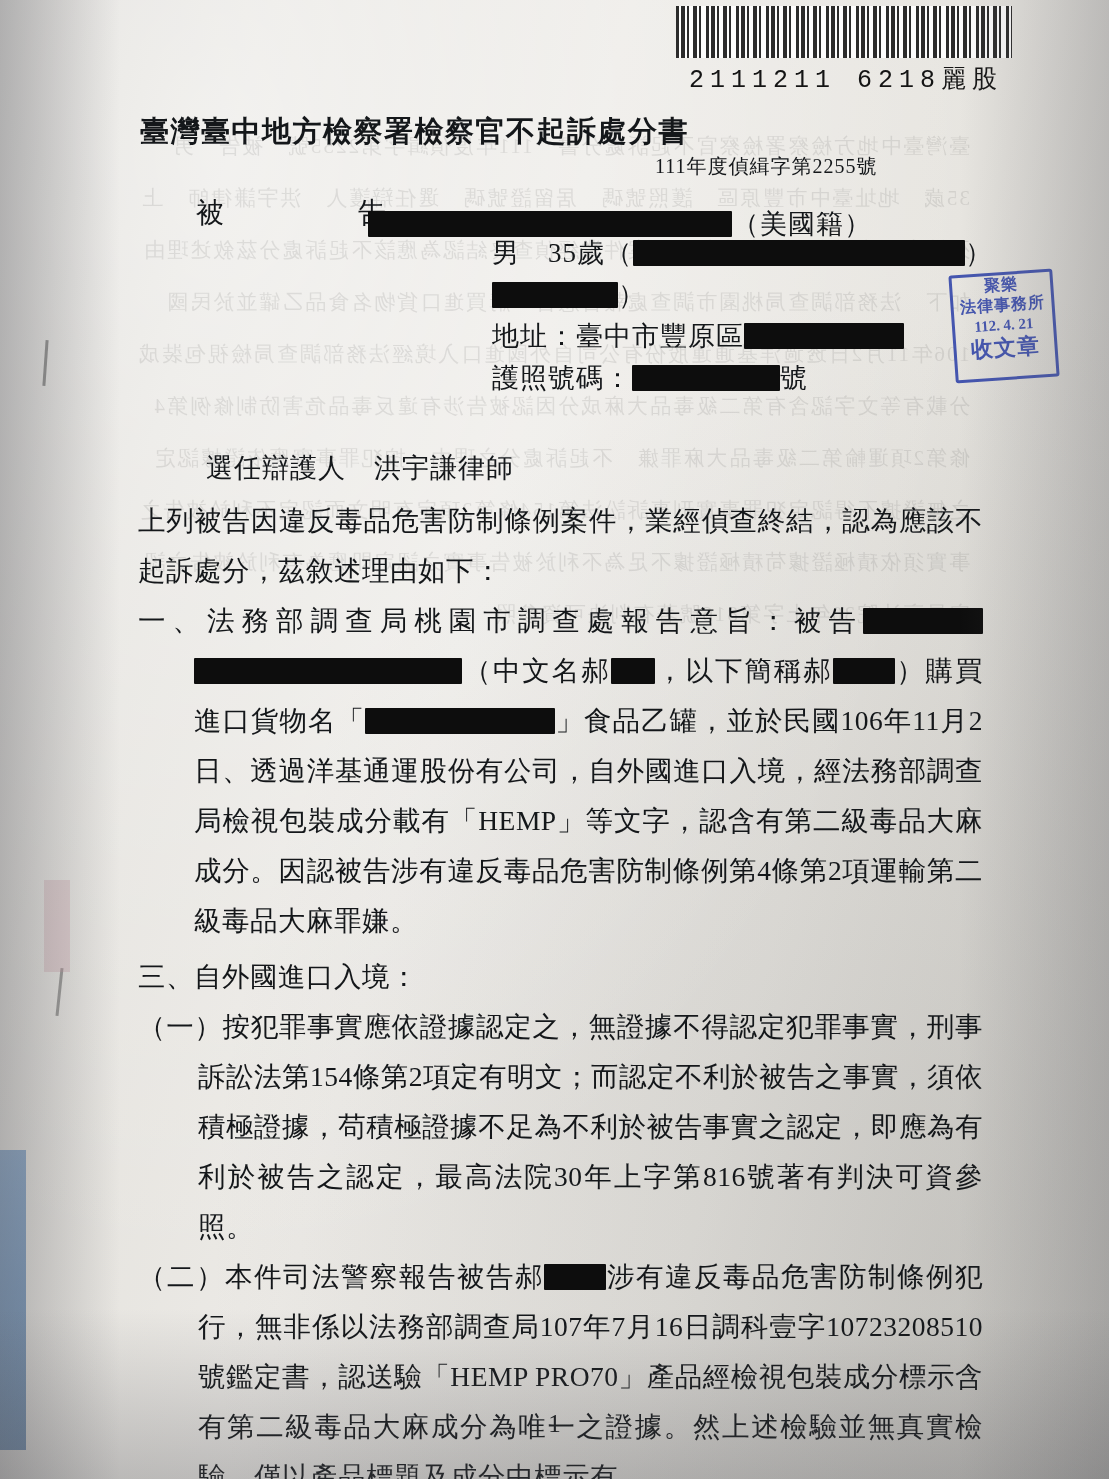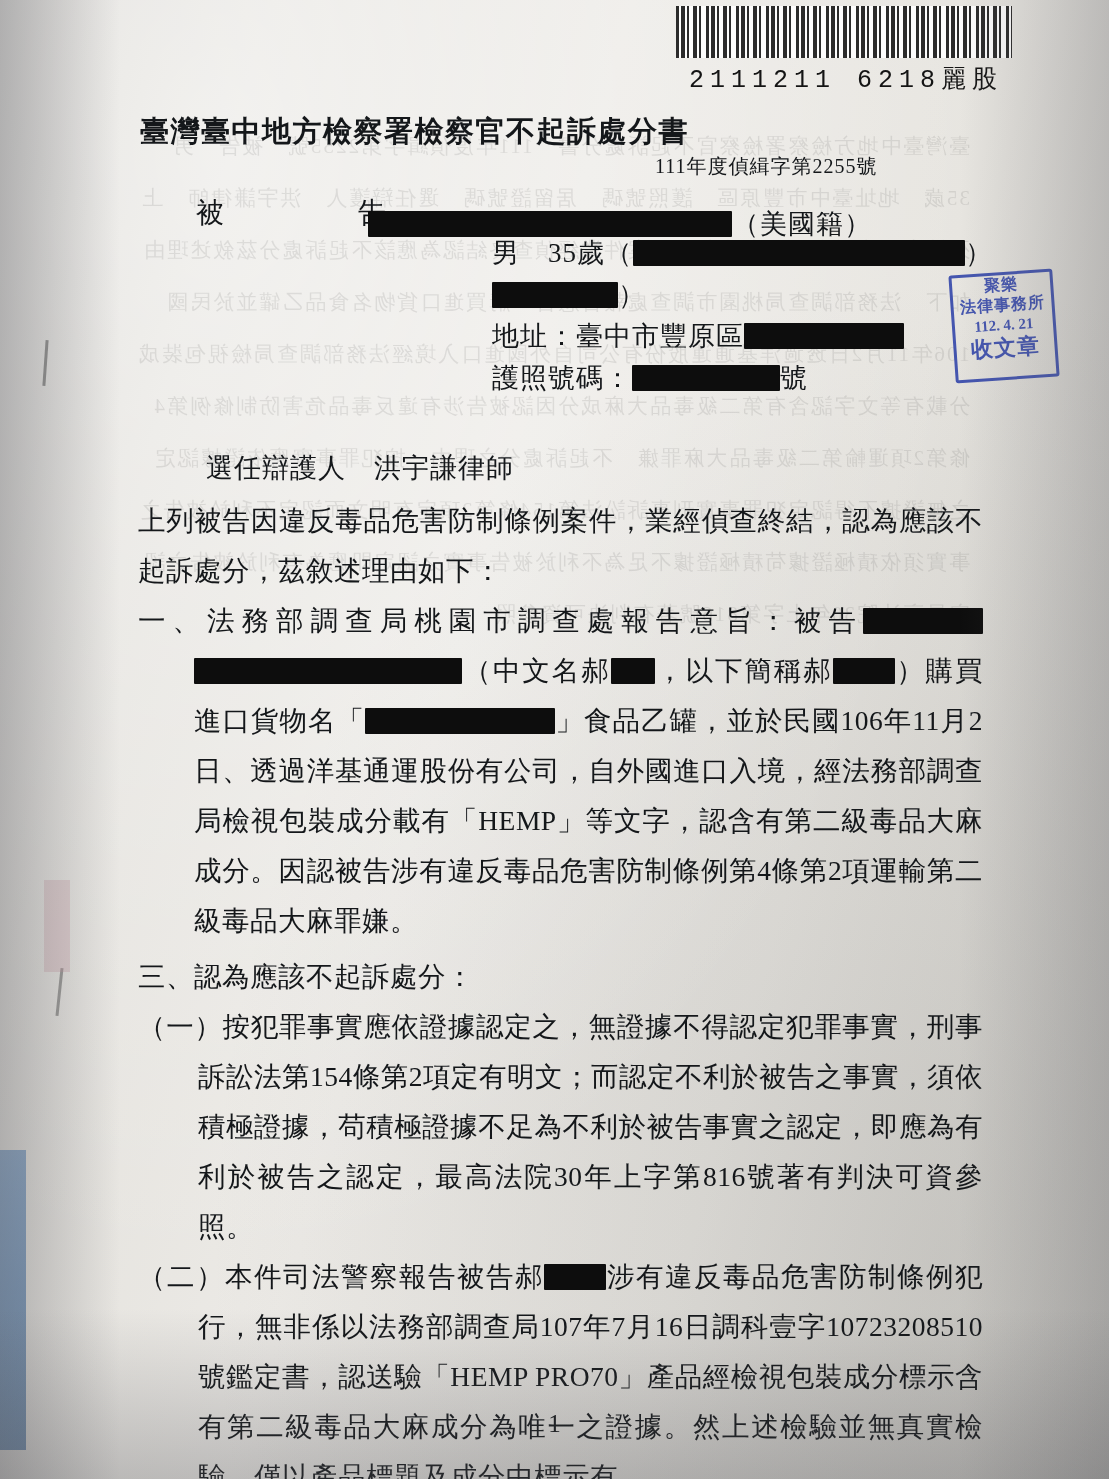--- a/index.html
+++ b/index.html
@@ -243,21 +243,21 @@
 
     <div class="row" style="left:206px; top:450px;">選任辯護人　洪宇謙律師</div>
 
     <div class="body">
       <p class="para">上列被告因違反毒品危害防制條例案件，業經偵查終結，認為應該不起訴處分，茲敘述理由如下：</p>
 
       <p class="para indent-hang">
         <span>一、法務部調查局桃園市調查處報告意旨：被告</span><span class="redact" style="width:120px;"></span><span class="redact" style="width:268px;"></span><span>（中文名郝</span><span class="redact" style="width:44px;"></span><span>，以下簡稱郝</span><span class="redact" style="width:62px;"></span><span>）購買進口貨物名「</span><span class="redact" style="width:190px;"></span><span>」食品乙罐，並於民國106年11月2日、透過洋基通運股份有公司，自外國進口入境，經法務部調查局檢視包裝成分載有「HEMP」等文字，認含有第二級毒品大麻成分。因認被告涉有違反毒品危害防制條例第4條第2項運輸第二級毒品大麻罪嫌。</span>
       </p>
 
-      <p class="para" style="margin-top:6px;">三、認為應該不起訴處分：</p>
+      <p class="para" style="margin-top:6px;">三、自外國進口入境：</p>
 
       <p class="para indent-hang2">（一）按犯罪事實應依證據認定之，無證據不得認定犯罪事實，刑事訴訟法第154條第2項定有明文；而認定不利於被告之事實，須依積極證據，苟積極證據不足為不利於被告事實之認定，即應為有利於被告之認定，最高法院30年上字第816號著有判決可資參照。</p>
 
       <p class="para indent-hang2">
         <span>（二）本件司法警察報告被告郝</span><span class="redact" style="width:62px;"></span><span>涉有違反毒品危害防制條例犯行，無非係以法務部調查局107年7月16日調科壹字10723208510號鑑定書，認送驗「HEMP PRO70」產品經檢視包裝成分標示含有第二級毒品大麻成分為唯一之證據。然上述檢驗並無真實檢驗，僅以產品標題及成分中標示有</span>
       </p>
     </div>
 
     <div class="stamp">
       <div>聚樂</div>

